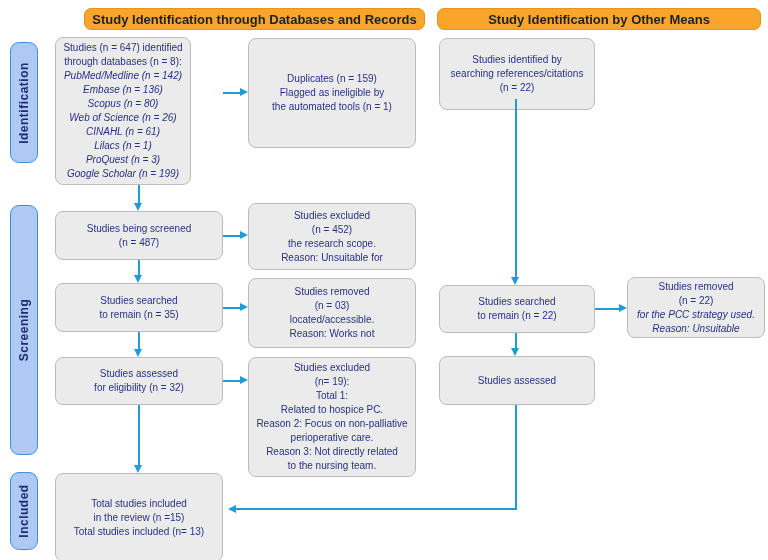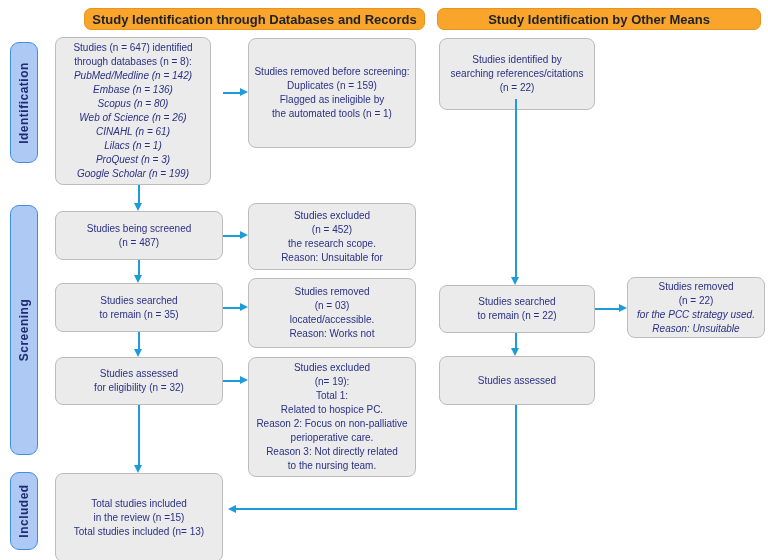--- a/index.html
+++ b/index.html
@@ -72,21 +72,21 @@
   <div class="side" style="left:10px; top:42px; width:28px; height:121px;">
     <span>Identification</span>
   </div>
   <div class="side" style="left:10px; top:205px; width:28px; height:250px;">
     <span>Screening</span>
   </div>
   <div class="side" style="left:10px; top:472px; width:28px; height:78px;">
     <span>Included</span>
   </div>
 
-  <div class="box" style="left:55px; top:37px; width:156px; height:148px;">
+  <div class="box" style="left:55px; top:37px; width:136px; height:148px;">
     <div>Studies (n = 647) identified</div>
     <div>through databases (n = 8):</div>
     <div class="it">PubMed/Medline (n = 142)</div>
     <div class="it">Embase (n = 136)</div>
     <div class="it">Scopus (n = 80)</div>
     <div class="it">Web of Science (n = 26)</div>
     <div class="it">CINAHL (n = 61)</div>
     <div class="it">Lilacs (n = 1)</div>
     <div class="it">ProQuest (n = 3)</div>
     <div class="it">Google Scholar (n = 199)</div>
@@ -107,21 +107,20 @@
     <div>for eligibility (n = 32)</div>
   </div>
 
   <div class="box" style="left:55px; top:473px; width:168px; height:89px;">
     <div>Total studies included</div>
     <div>in the review (n =15)</div>
     <div>Total studies included (n= 13)</div>
   </div>
 
   <div class="box" style="left:248px; top:38px; width:168px; height:110px;">
-    <div>Studies removed before screening:</div>
     <div>Duplicates (n = 159)</div>
     <div>Flagged as ineligible by</div>
     <div>the automated tools (n = 1)</div>
   </div>
 
   <div class="box" style="left:248px; top:203px; width:168px; height:67px;">
     <div>Studies excluded</div>
     <div>(n = 452)</div>
     <div>the research scope.</div>
     <div>Reason: Unsuitable for</div>

